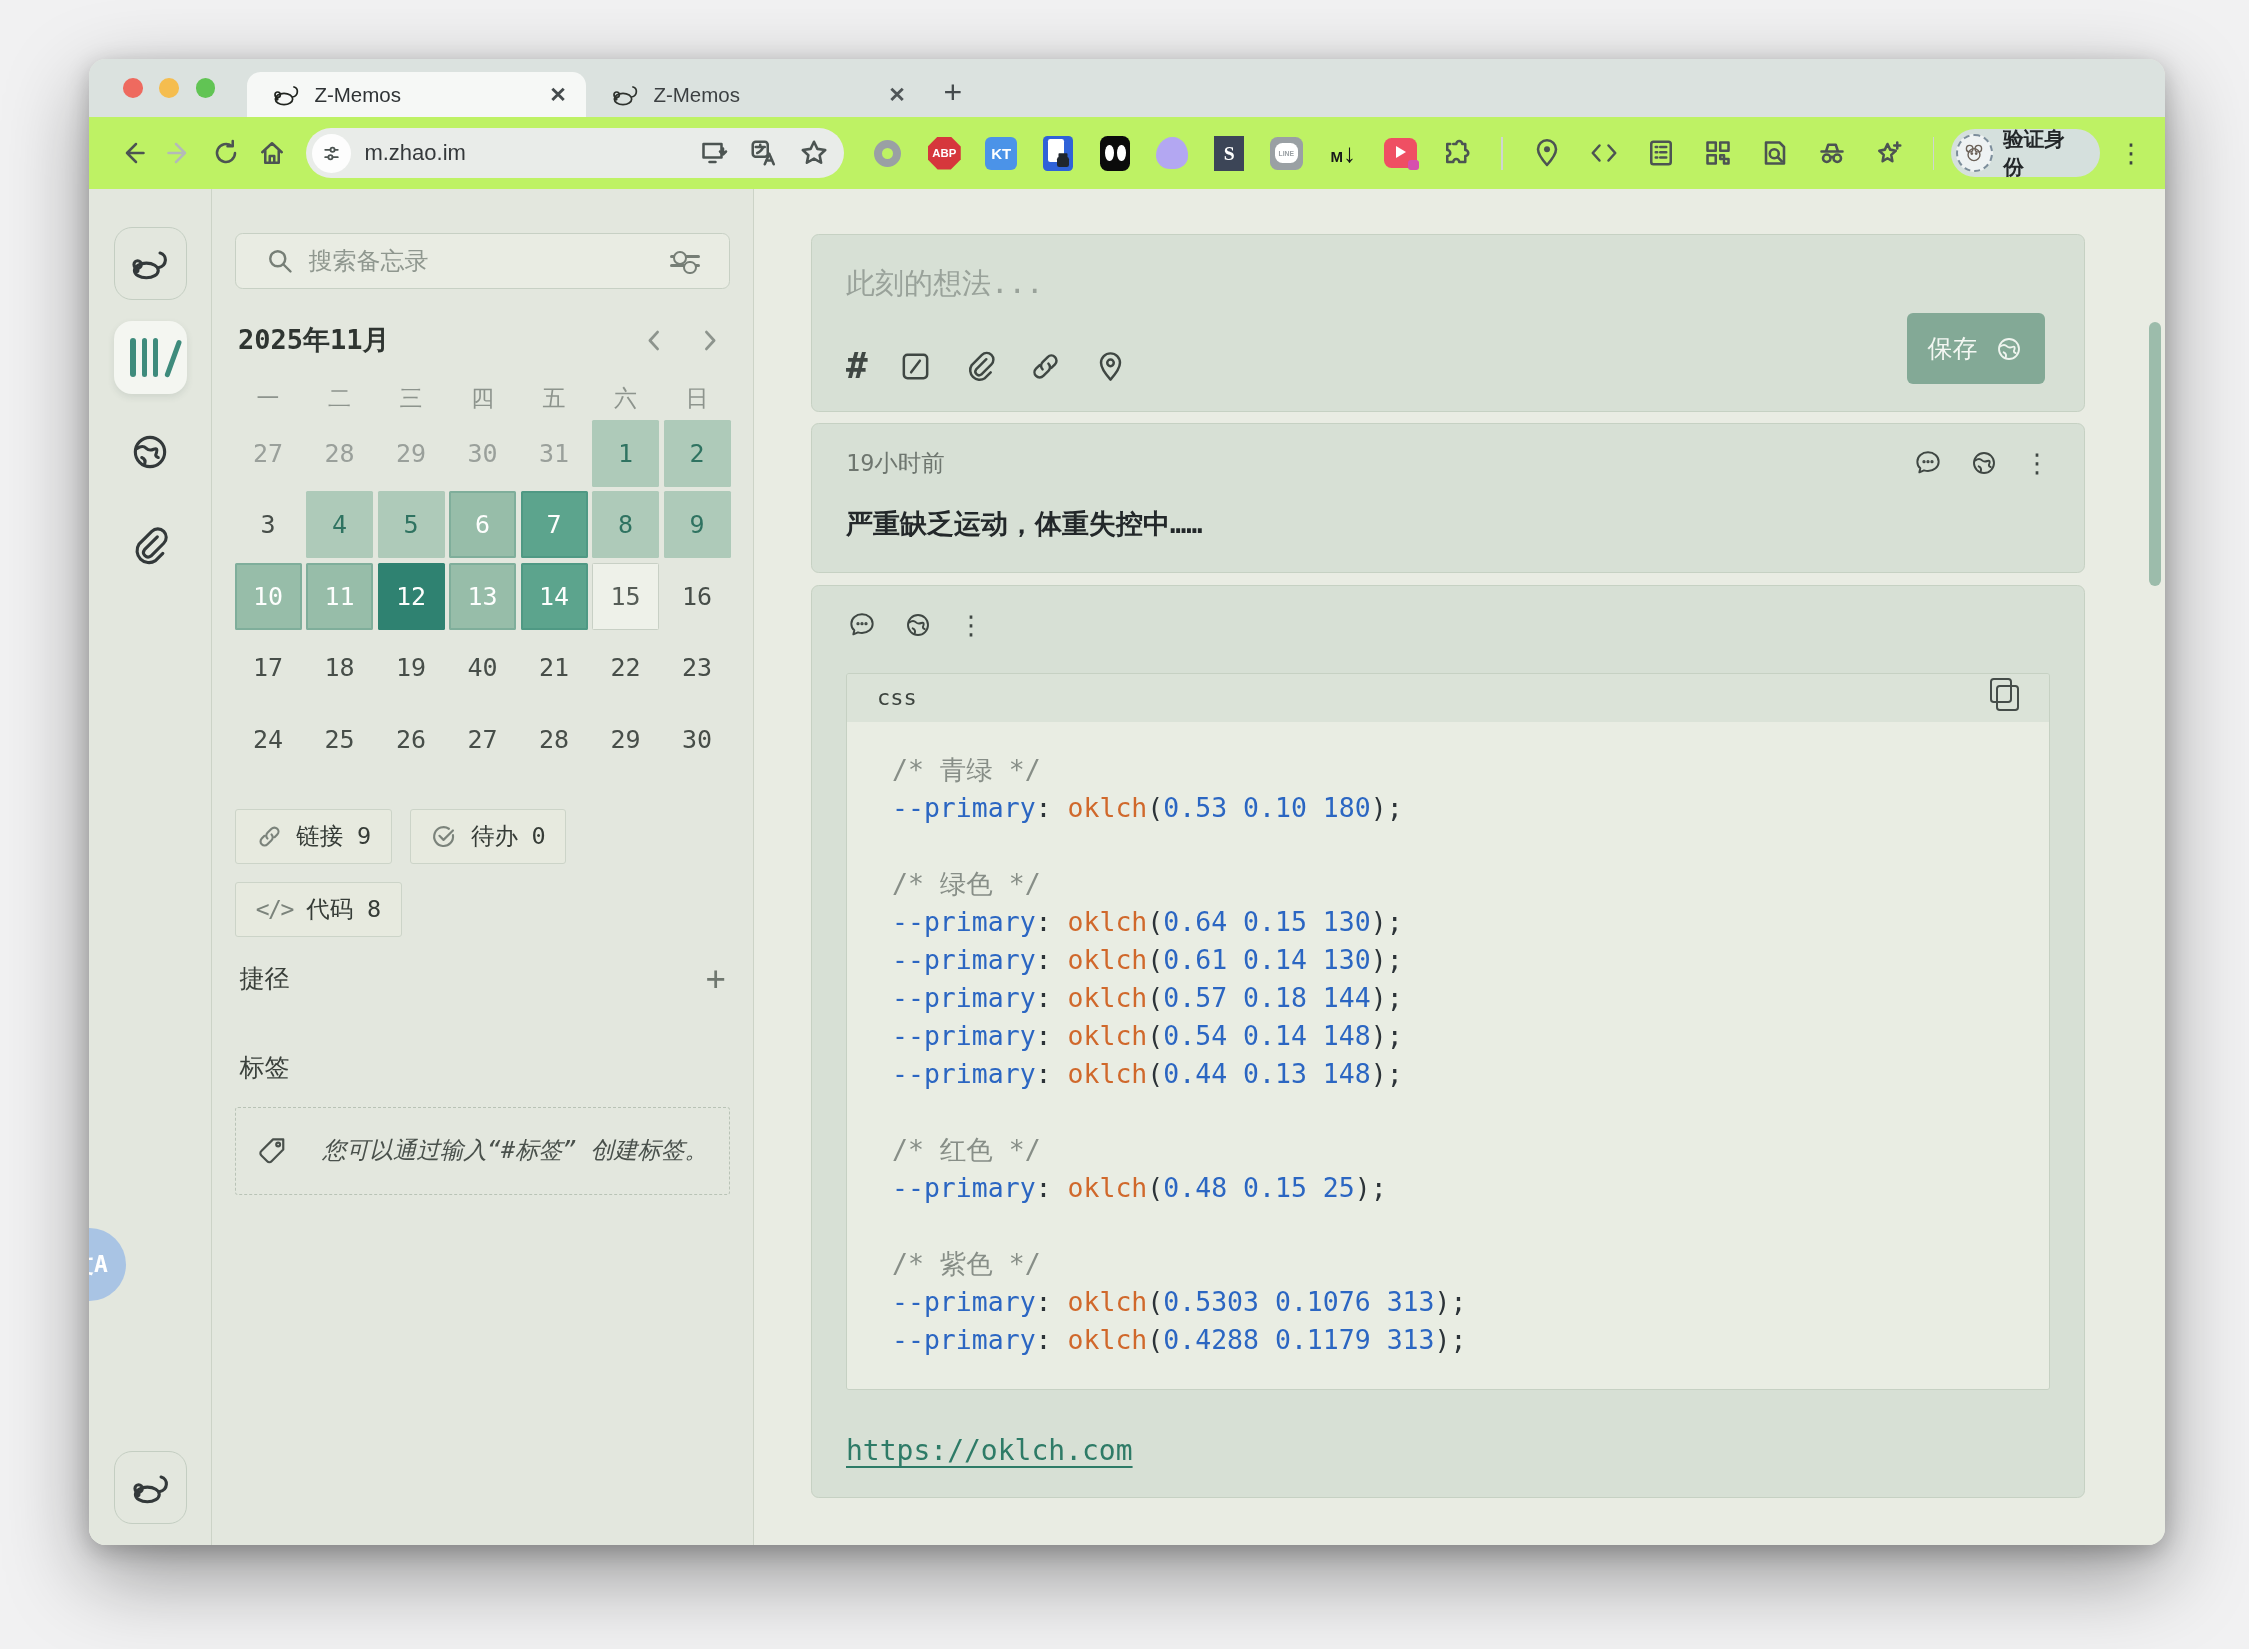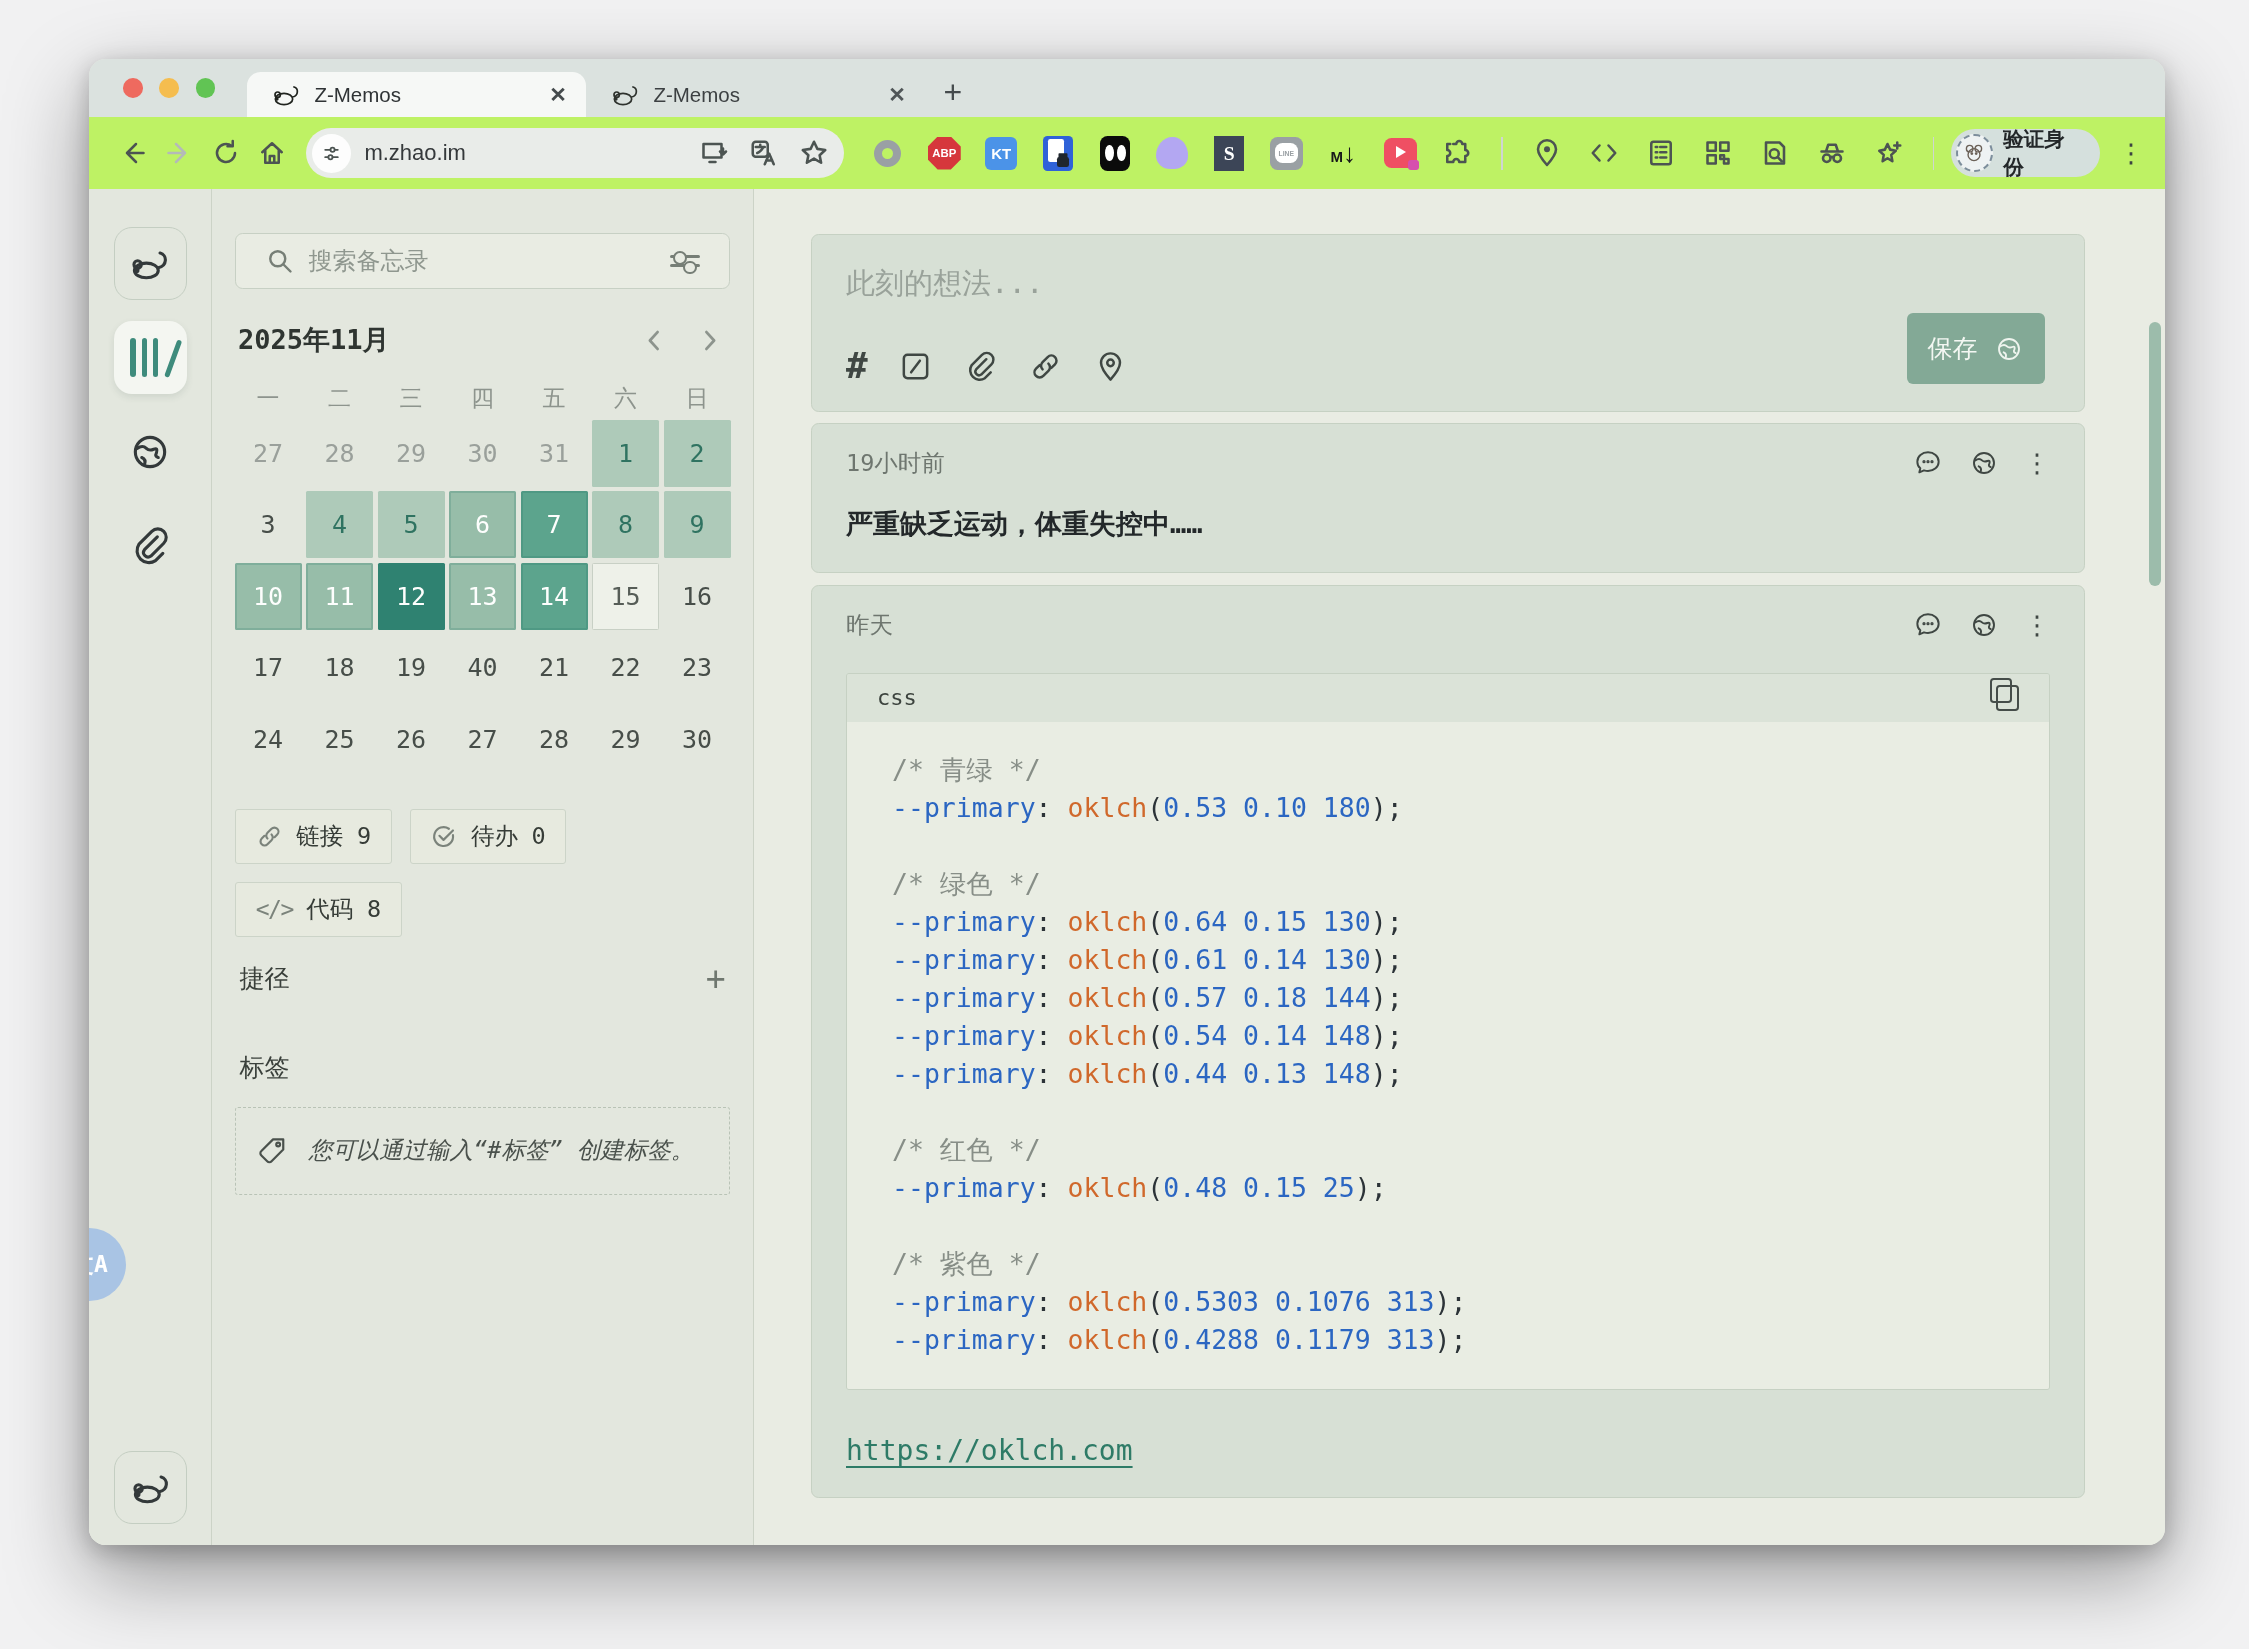--- a/index.html
+++ b/index.html
@@ -102,21 +102,21 @@
   .day.s-today { background:#eef1e9; border:1.5px solid #c8d0c5; color:#565d57; }
 
   .stats { display:flex; flex-wrap:wrap; gap:18px; margin-top:36px; width:356px; }
   .chip { display:flex; align-items:center; gap:13.6px; border:1.5px solid #ccd4c8; background:#e7eadf; border-radius:3px; padding:10.6px 19.7px; font-size:23.5px; color:#363c37; }
   svg.cic { width:27px; height:27px; stroke:#7b837b; fill:none; stroke-width:3.2; stroke-linecap:round; stroke-linejoin:round; }
   .chip .cd { font-size:23px; color:#7b837b; letter-spacing:-1.5px; }
 
   .section-row { display:flex; align-items:center; margin-top:22px; padding:0 4.5px; }
   .section-title { font-size:25px; color:#3a403b; flex:1; }
   .plus { font-size:33px; color:#6f776f; font-weight:300; }
-  .tags-box { margin-top:23px; border:1.5px dashed #b9c3b6; border-radius:3px; padding:24px 21px; display:flex; gap:16.7px; }
+  .tags-box { margin-top:23px; border:1.5px dashed #b9c3b6; border-radius:3px; padding:24px 21px; display:flex; gap:16.7px;justify-content:space-between; }
   .tags-hint { font-size:23.5px; font-style:italic; color:#4a514c; line-height:1.55; }
   svg.tagic { width:35px; height:35px; stroke:#4a514c; fill:none; stroke-width:3; stroke-linecap:round; stroke-linejoin:round; flex:none; margin-top:3px; }
 
   
   .main { flex:1; padding:45px 80px 0 57px; position:relative; overflow:hidden; }
   .card { background:#d7e0d5; border:1.5px solid #c6d1c3; border-radius:7.6px; }
   .editor { height:178px; padding:29px 34px; position:relative; }
   .editor-ph { font-size:29px; color:#99a29a; }
   .editor-toolbar { position:absolute; left:34px; bottom:27px; display:flex; gap:30px; align-items:center; }
   svg.eic { width:35px; height:35px; stroke:#3f4743; fill:none; stroke-width:3.4; stroke-linecap:round; stroke-linejoin:round; }
@@ -527,21 +527,20 @@
                 <path d="M11 20 q6 -4 10 0 q3 3 8 1 q5 -2 3 4 q-2 4 2 5 M19 37 q2 -6 -3 -8"></path>
               </svg>
             <span class="kebab" style="margin-left:0;color:#3f4743;">⋮</span>
           </span>
         </div>
         <div class="memo-text">严重缺乏运动，体重失控中……</div>
       </div>
 
       <div class="card memo">
         <div class="memo-head">
-          <span class="memo-time">昨天</span>
           <span class="memo-icons">
             <svg class="mic" viewBox="0 0 48 48">
               <path d="M24 8 c9 0 16 6 16 14 c0 8 -7 14 -16 14 c-2 0 -4 -.4 -6 -1 L11 38 l1.5 -6 C9.5 29.5 8 26 8 22 C8 14 15 8 24 8 Z"></path>
               <circle cx="18" cy="22" r="1" fill="#3f4743"></circle>
                 <circle cx="24" cy="22" r="1" fill="#3f4743"></circle>
                 <circle cx="30" cy="22" r="1" fill="#3f4743"></circle>
               </svg>
             <svg class="mic" viewBox="0 0 48 48">
               <circle cx="24" cy="24" r="15"></circle>
                 <path d="M11 20 q6 -4 10 0 q3 3 8 1 q5 -2 3 4 q-2 4 2 5 M19 37 q2 -6 -3 -8"></path>

